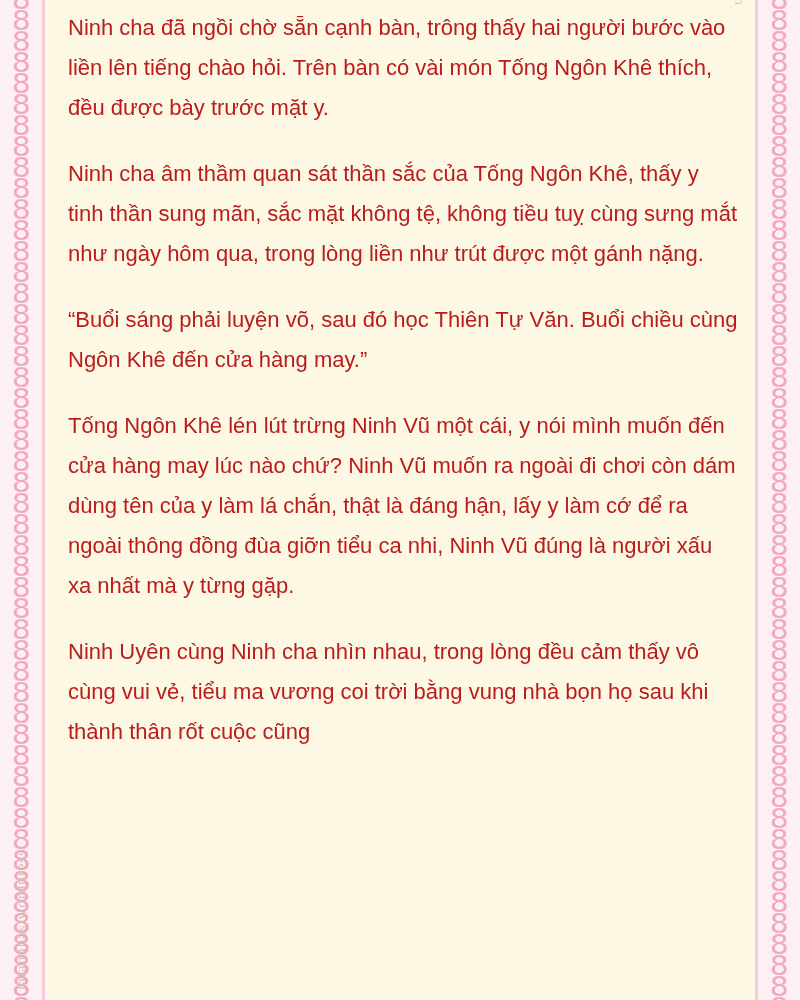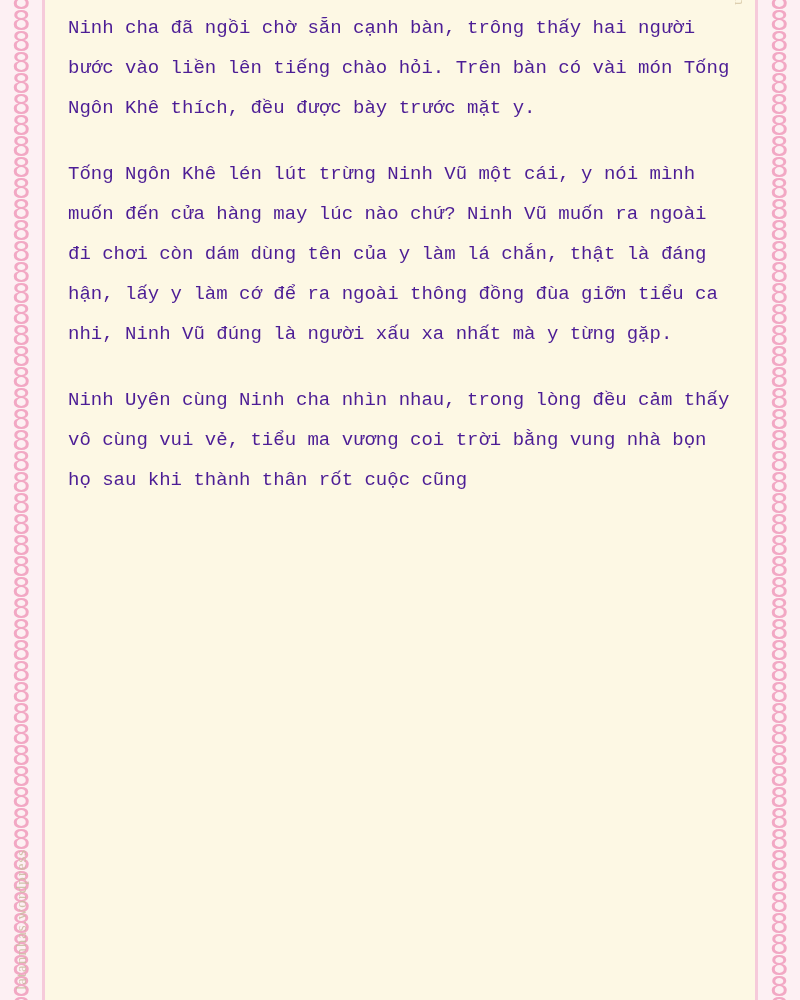--- a/index.html
+++ b/index.html
@@ -95,24 +95,24 @@
   
   .content {
     position: absolute;
     left: 68px;
     top: 8px;
     width: 672px;
     color: #3c1a6b;
   }
   .content p {
     margin: 0 0 26px 0;
-    font-size: 19px;
+    font-size: 22px;
     line-height: 40px;
-    color: #4c1d95;
-    font-family: Liberation Mono, monospace;
+    color: #b91c1c;
+    font-family: Liberation Sans, sans-serif;
     text-align: left;
   }
   .content p:last-child {
     margin-bottom: 16px;
   }
 </style>
 </head>
 <body>
 
 <div class="page">
@@ -225,17 +225,19 @@
         <span>8</span>
       </div>
   </div>
   <div class="strip-edge r-in"></div>
 
   <div class="watermark top-right">wattpad/Anhssan</div>
   <div class="watermark bottom-left">latannhas.wordpress</div>
 
   <div class="content">
     <p>Ninh cha đã ngồi chờ sẵn cạnh bàn, trông thấy hai người bước vào liền lên tiếng chào hỏi. Trên bàn có vài món Tống Ngôn Khê thích, đều được bày trước mặt y.</p>
+    <p>Ninh cha âm thầm quan sát thần sắc của Tống Ngôn Khê, thấy y tinh thần sung mãn, sắc mặt không tệ, không tiều tuỵ cùng sưng mắt như ngày hôm qua, trong lòng liền như trút được một gánh nặng.</p>
+    <p>“Buổi sáng phải luyện võ, sau đó học Thiên Tự Văn. Buổi chiều cùng Ngôn Khê đến cửa hàng may.”</p>
     <p>Tống Ngôn Khê lén lút trừng Ninh Vũ một cái, y nói mình muốn đến cửa hàng may lúc nào chứ? Ninh Vũ muốn ra ngoài đi chơi còn dám dùng tên của y làm lá chắn, thật là đáng hận, lấy y làm cớ để ra ngoài thông đồng đùa giỡn tiểu ca nhi, Ninh Vũ đúng là người xấu xa nhất mà y từng gặp.</p>
     <p>Ninh Uyên cùng Ninh cha nhìn nhau, trong lòng đều cảm thấy vô cùng vui vẻ, tiểu ma vương coi trời bằng vung nhà bọn họ sau khi thành thân rốt cuộc cũng</p>
   </div>
 
 </div>
 
 </body></html>

